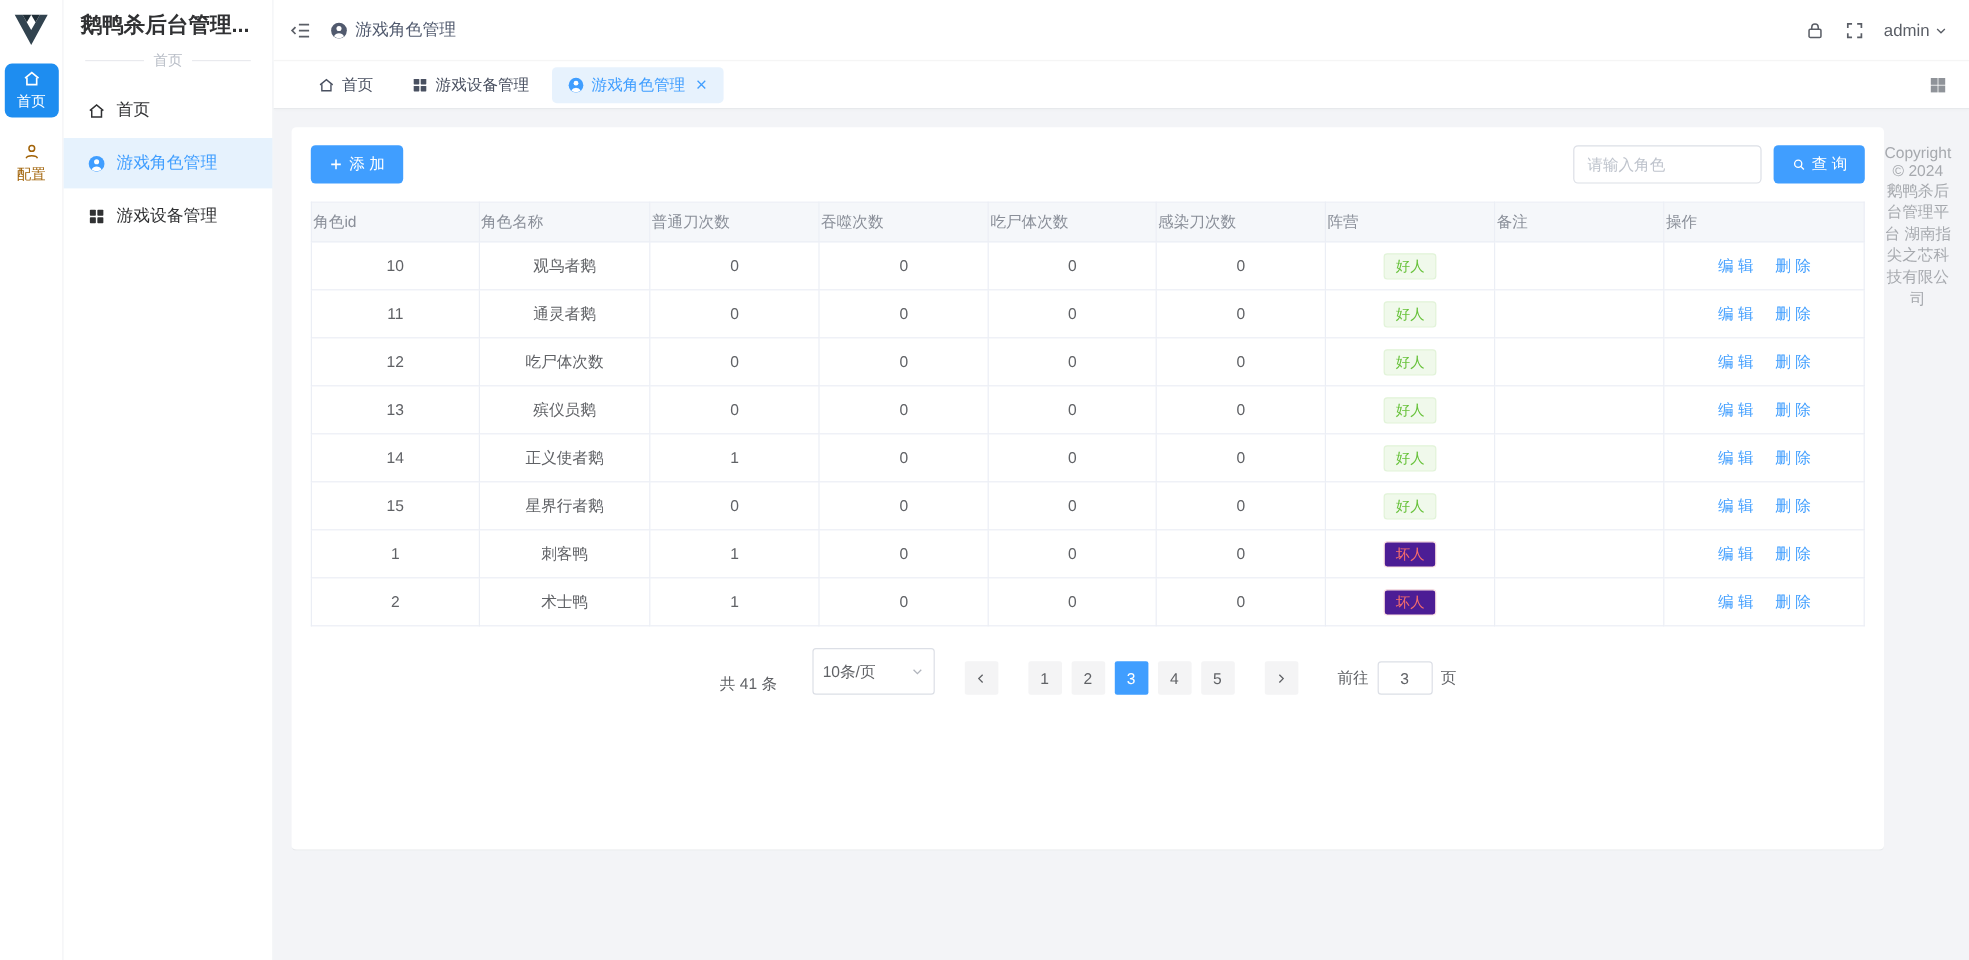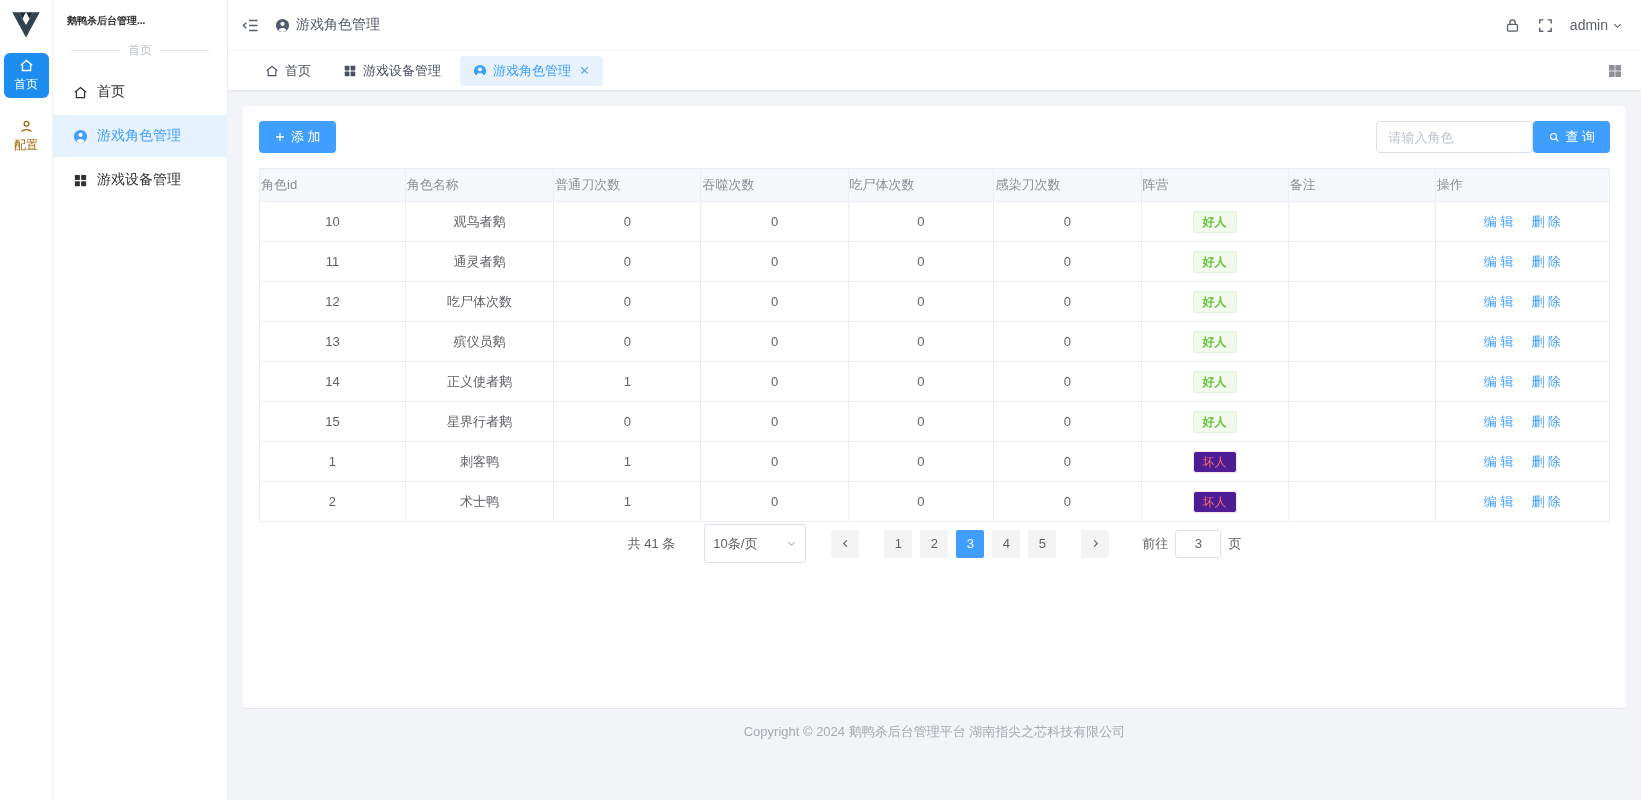--- a/index.html
+++ b/index.html
@@ -23,21 +23,21 @@
     display:flex; flex-direction:column; align-items:center; justify-content:center;
     gap:3px; font-size:12px; color:#a16207;
   }
   .rail-item svg { width:15px; height:15px; }
   .rail-item.active { background:#1e8df0; color:#fff; }
 
   
   .sidebar { width:175px; background:#fff; border-right:1px solid #eef0f3; flex-shrink:0; }
   .sidebar-title {
     height:42px; line-height:42px; padding:0 14px;
-    font-size:10px; font-weight:bold; color:#303133;
+    font-size:18px; font-weight:bold; color:#303133;
     white-space:nowrap; overflow:hidden;
   }
   .sidebar-divider {
     display:flex; align-items:center; gap:8px;
     padding:0 18px; margin:0 0 12px; color:#b9bec7; font-size:12px;
   }
   .sidebar-divider .line { flex:1; height:1px; background:#e9eaee; }
   .menu-item {
     height:42px; display:flex; align-items:center; gap:9px;
     padding:0 20px; font-size:14px; color:#303133; cursor:pointer;
@@ -73,63 +73,63 @@
   .tabs { display:flex; align-items:center; gap:6px; }
   .tab {
     height:30px; display:flex; align-items:center; gap:6px;
     padding:0 13px; border-radius:4px; font-size:13px; color:#495060; cursor:pointer;
   }
   .tab svg { width:14px; height:14px; }
   .tab.active { background:#e7f2fd; color:#409eff; }
   .tab .close-x { width:11px; height:11px; margin-left:2px; }
   .tabs-options { width:16px; height:16px; color:#8f9399; cursor:pointer; }
 
-  .content { flex:1; padding:15px; display:flex; flex-direction:column; min-height:0; }
+  .content { flex:1; padding:15px; display:flex; flex-direction:row; min-height:0; }
   .card {
     background:#fff; border-radius:4px; padding:15px 16px 0;
     height:603px; border-bottom:1px solid #e6e8eb;
   }
 
   
   .toolbar { display:flex; justify-content:space-between; align-items:center; margin-bottom:15px; }
   .btn-primary {
     background:#409eff; color:#fff; border:none; border-radius:4px;
     height:32px; padding:0 15px; font-size:13px; cursor:pointer;
     display:inline-flex; align-items:center; gap:5px;
     font-family:inherit;
   }
   .btn-primary svg { width:12px; height:12px; }
-  .toolbar-right { display:flex; align-items:center; gap:0; }
+  .toolbar-right { display:flex; align-items:center; gap:10px; }
   .search-input {
     width:157px; height:32px; border:1px solid #dcdfe6; border-radius:4px;
     padding:0 11px; font-size:13px; color:#606266; outline:none; font-family:inherit;
   }
   .search-input::placeholder { color:#bfc4cd; }
 
   
   table.data-table { width:100%; border-collapse:collapse; table-layout:fixed; }
   .data-table th {
     height:33px; background:#f5f7fa; border:1px solid #ebeef5;
     font-size:13px; font-weight:400; color:#8a8f99; text-align:left;
   }
   .data-table td {
     height:40px; border:1px solid #ebeef5;
     font-size:13px; color:#606266; text-align:center;
   }
   .tag {
     display:inline-block; padding:0 9px; line-height:20px;
     font-size:12px; border-radius:3px;
   }
-  .tag.good { color:#67c23a; background:#f0f9eb; border:1px solid #e1f3d8;font-weight:bold; }
+  .tag.good { color:#67c23a; background:#f0f9eb; border:1px solid #e1f3d8; }
   .tag.bad  { color:#f56c6c; background:#4c1d95; border:1px solid #fde2e2; }
   .op-link { color:#409eff; cursor:pointer; margin:0 9px; white-space:nowrap; }
 
   
   .pagination {
-    margin-top:2px; display:flex; align-items:center; justify-content:center;
+    margin-top:18px; display:flex; align-items:flex-end; justify-content:center;
     gap:25px; font-size:13px; color:#606266;
   }
   .pg-total { margin-right:4px; }
   .page-select {
     width:102px; height:39px; border:1px solid #dcdfe6; border-radius:3px;
     display:flex; align-items:center; justify-content:space-between;
     padding:0 8px; color:#606266; cursor:pointer; background:#fff;
   }
   .page-select svg { width:11px; height:11px; color:#b0b4bc; }
   .pg-btn {

